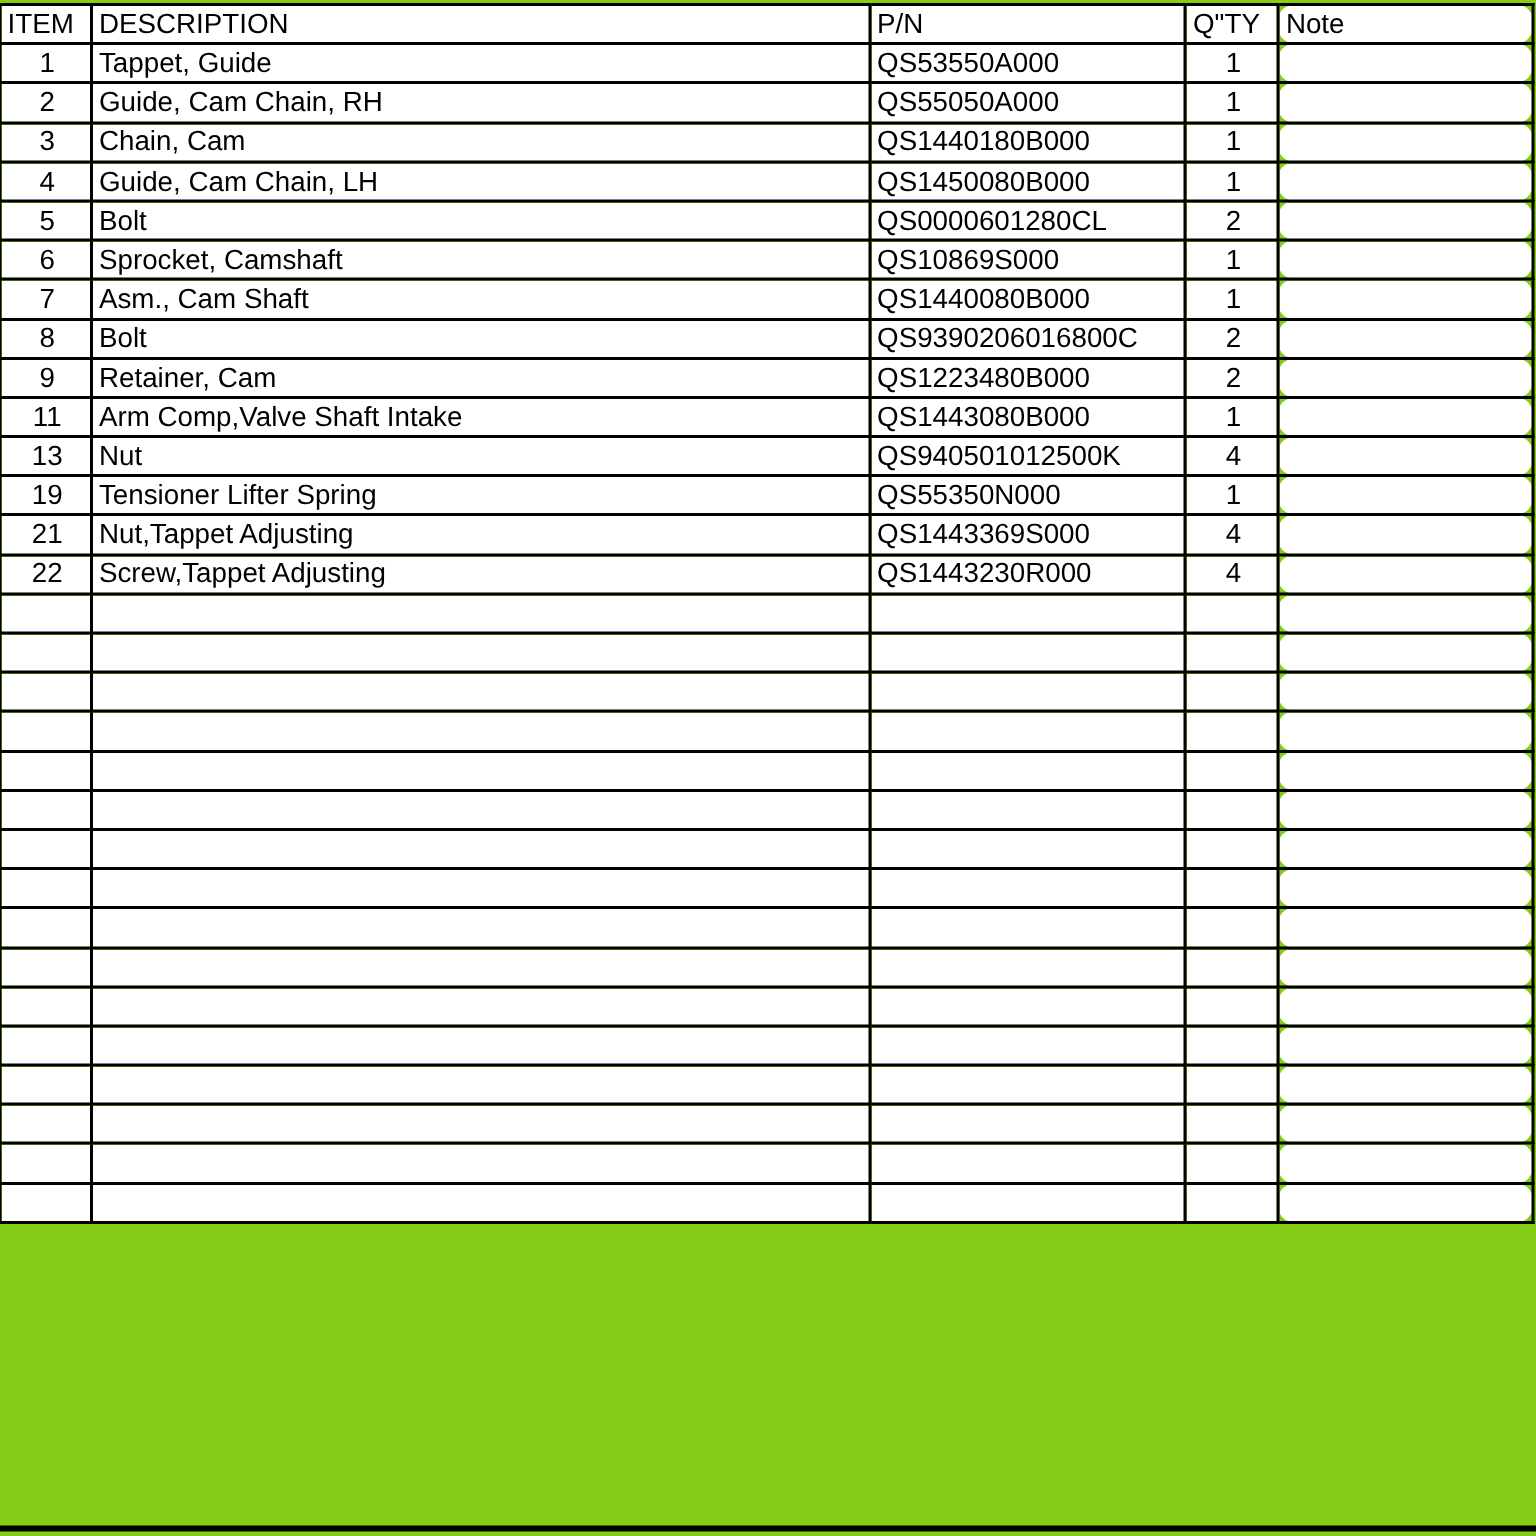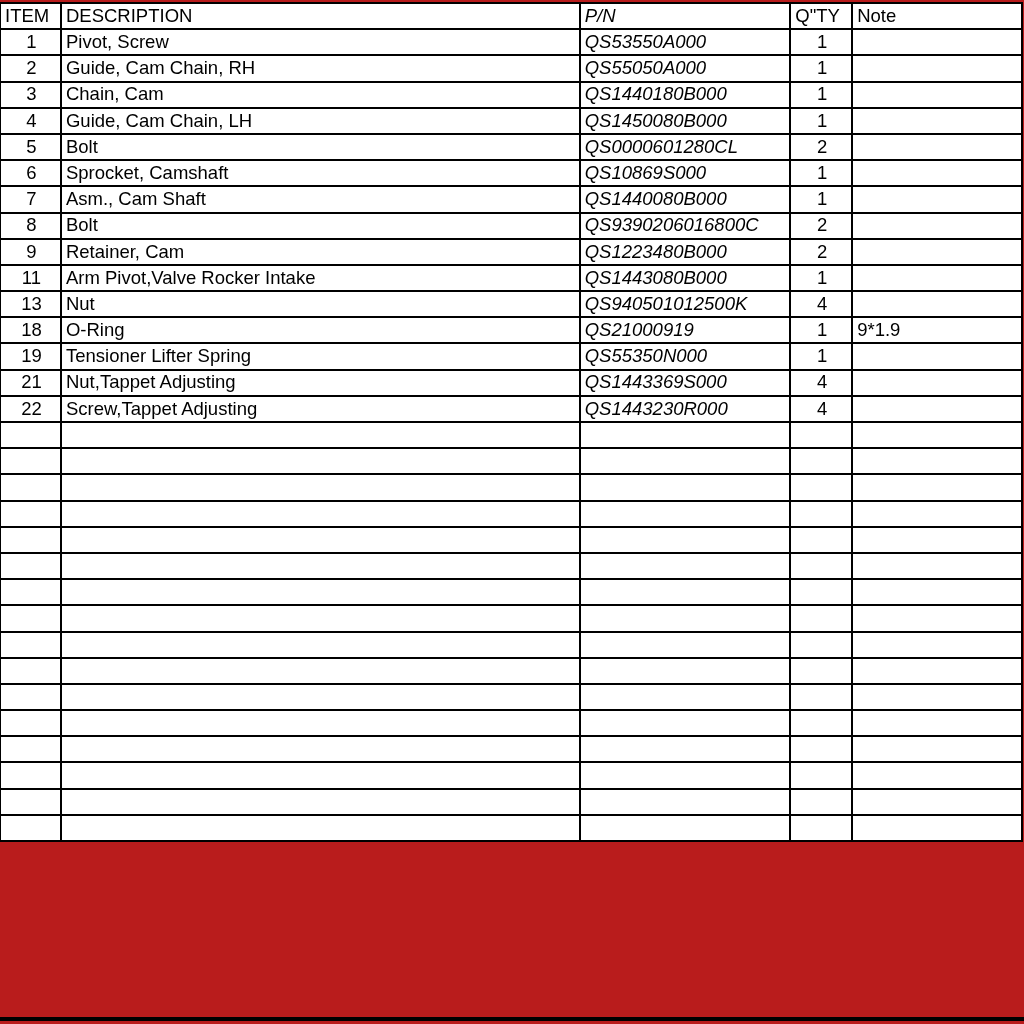--- a/index.html
+++ b/index.html
@@ -11,21 +11,21 @@
     width: 1024px;
     height: 1024px;
     overflow: hidden;
     font-family: "Liberation Sans", sans-serif;
     color: #000000;
   }
   .page {
     position: relative;
     width: 1024px;
     height: 1024px;
-    background: #b91c1c;
+    background: #84cc16;
   }
   table.parts {
     position: absolute;
     top: 2px;
     left: -1px;
     border-collapse: collapse;
     table-layout: fixed;
   }
   table.parts th,
   table.parts td {
@@ -37,23 +37,23 @@
     line-height: 1;
     vertical-align: middle;
     white-space: nowrap;
     overflow: hidden;
     background: #ffffff;
   }
   table.parts thead tr { height: 23px; }
   table.parts th { text-align: left; }
   .c-item  { width: 54px;  }
   .c-desc  { width: 542px; }
-  .c-pn    { width: 206px; font-style: italic; }
+  .c-pn    { width: 206px; }
   .c-qty   { width: 55px;  }
-  .c-note  { width: 176px; }
+  .c-note  { width: 176px; border-radius: 11px; }
   td.c-item, td.c-qty, th.c-item { text-align: center; padding: 0; }
   .footer-line {
     position: absolute;
     top: 1017px;
     left: 0;
     width: 1024px;
     height: 4px;
     background: #000000;
   }
 </style>
@@ -74,21 +74,21 @@
         <th class="c-item">ITEM</th>
         <th class="c-desc">DESCRIPTION</th>
         <th class="c-pn">P/N</th>
         <th class="c-qty">Q"TY</th>
         <th class="c-note">Note</th>
       </tr>
     </thead>
     <tbody id="rows">
         <tr>
           <td class="c-item">1</td>
-          <td class="c-desc">Pivot, Screw</td>
+          <td class="c-desc">Tappet, Guide</td>
           <td class="c-pn">QS53550A000</td>
           <td class="c-qty">1</td>
           <td class="c-note"></td>
         </tr>
         <tr>
           <td class="c-item">2</td>
           <td class="c-desc">Guide, Cam Chain, RH</td>
           <td class="c-pn">QS55050A000</td>
           <td class="c-qty">1</td>
           <td class="c-note"></td>
@@ -137,38 +137,31 @@
         </tr>
         <tr>
           <td class="c-item">9</td>
           <td class="c-desc">Retainer, Cam</td>
           <td class="c-pn">QS1223480B000</td>
           <td class="c-qty">2</td>
           <td class="c-note"></td>
         </tr>
         <tr>
           <td class="c-item">11</td>
-          <td class="c-desc">Arm Pivot,Valve Rocker Intake</td>
+          <td class="c-desc">Arm Comp,Valve Shaft Intake</td>
           <td class="c-pn">QS1443080B000</td>
           <td class="c-qty">1</td>
           <td class="c-note"></td>
         </tr>
         <tr>
           <td class="c-item">13</td>
           <td class="c-desc">Nut</td>
           <td class="c-pn">QS940501012500K</td>
           <td class="c-qty">4</td>
           <td class="c-note"></td>
-        </tr>
-        <tr>
-          <td class="c-item">18</td>
-          <td class="c-desc">O-Ring</td>
-          <td class="c-pn">QS21000919</td>
-          <td class="c-qty">1</td>
-          <td class="c-note">9*1.9</td>
         </tr>
         <tr>
           <td class="c-item">19</td>
           <td class="c-desc">Tensioner Lifter Spring</td>
           <td class="c-pn">QS55350N000</td>
           <td class="c-qty">1</td>
           <td class="c-note"></td>
         </tr>
         <tr>
           <td class="c-item">21</td>

